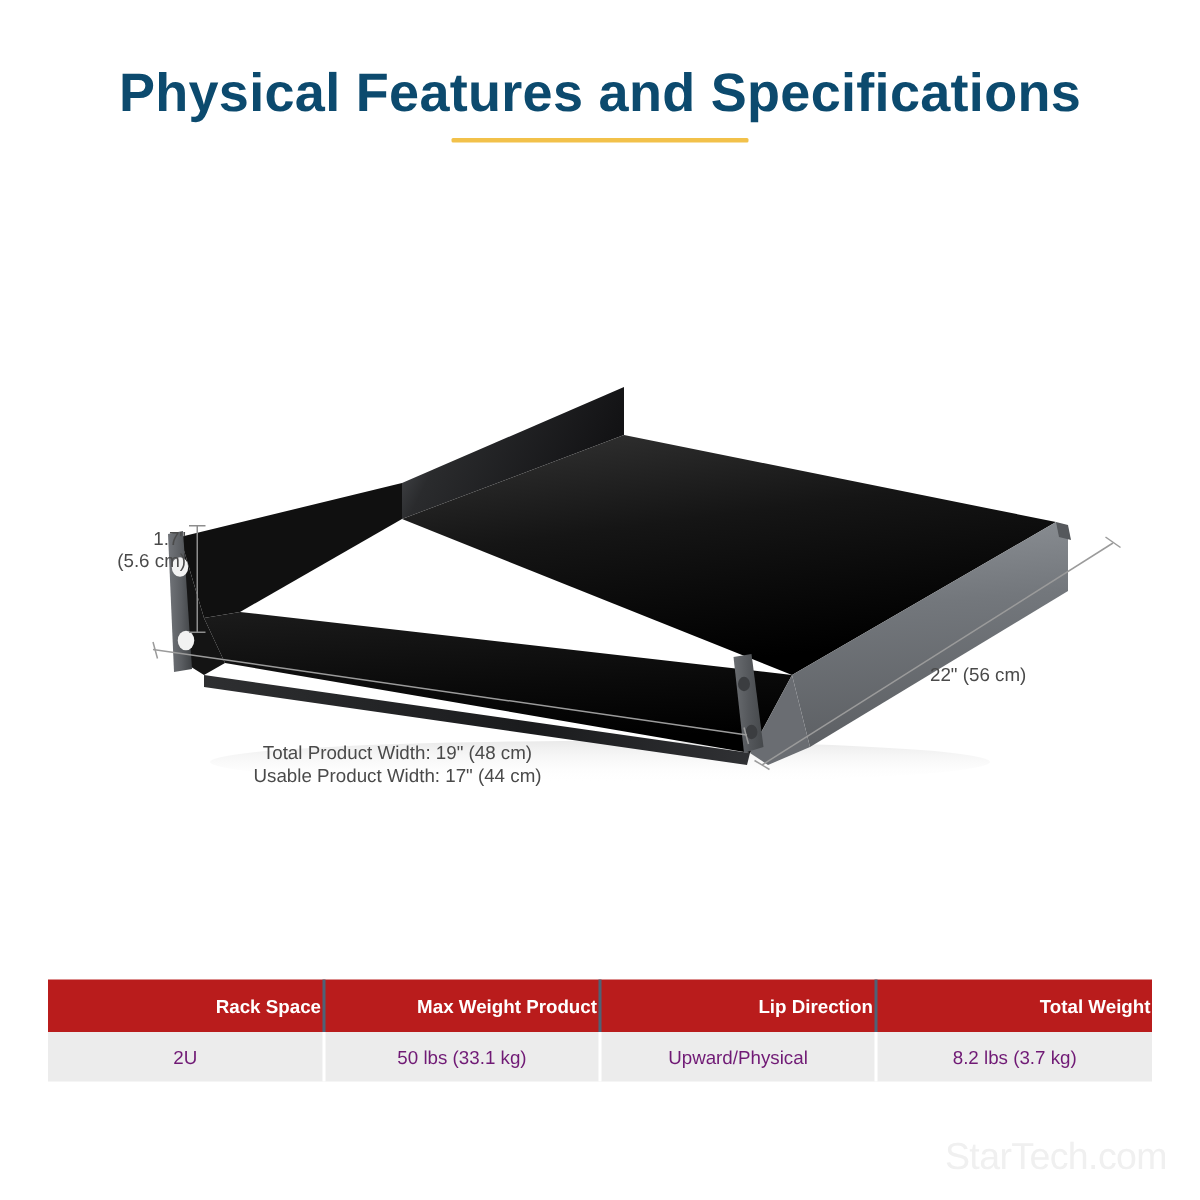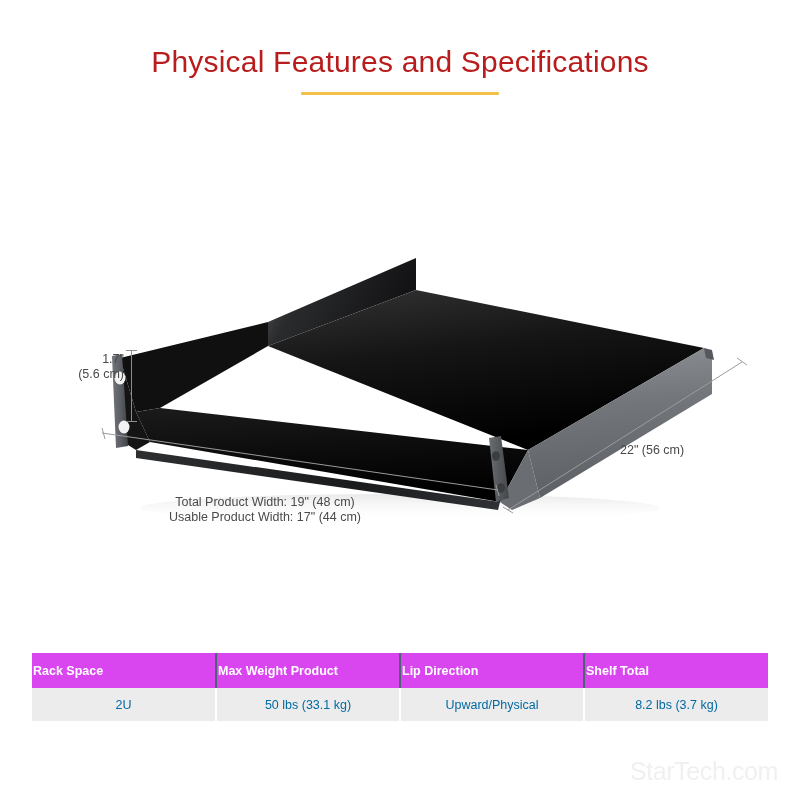--- a/index.html
+++ b/index.html
@@ -17,23 +17,23 @@
 
   
   #title-block {
     position: absolute;
     top: 42px;
     left: 0;
     width: 800px;
     text-align: center;
   }
   #page-title {
-    font-size: 30px;
-    font-weight: 400;
-    color: #b91c1c;
+    font-size: 36px;
+    font-weight: 700;
+    color: #0c4a6e;
     letter-spacing: 0.2px;
     line-height: 40px;
     font-family: "Liberation Sans", sans-serif;
   }
   #title-accent {
     width: 198px;
     height: 3px;
     background: #f2c14a;
     margin: 10px auto 0 auto;
     border-radius: 1px;
@@ -126,33 +126,33 @@
   
   #spec-table {
     position: absolute;
     left: 32px;
     top: 653px;
     width: 736px;
     border-collapse: collapse;
     table-layout: fixed;
   }
   #spec-table th {
-    background: #d946ef;
+    background: #b91c1c;
     color: #ffffff;
     font-size: 12.5px;
     font-weight: bold;
     height: 33px;
-    text-align: left;
+    text-align: right;
     border-right: 2px solid #4e6276;
     font-family: "Liberation Sans", sans-serif;
   }
   #spec-table th:last-child { border-right: none; }
   #spec-table td {
     background: #ececec;
-    color: #0369a1;
+    color: #701a75;
     font-size: 12.5px;
     height: 31px;
     text-align: center;
     border-right: 2px solid #ffffff;
     font-family: "Liberation Sans", sans-serif;
   }
   #spec-table td:last-child { border-right: none; }
 
   
   #watermark {
@@ -278,21 +278,21 @@
 
   <div id="depth-label">22" (56 cm)</div>
 </div>
 
 <table id="spec-table">
   <thead>
     <tr>
       <th>Rack Space</th>
       <th>Max Weight Product</th>
       <th>Lip Direction</th>
-      <th>Shelf Total</th>
+      <th>Total Weight</th>
     </tr>
   </thead>
   <tbody>
     <tr>
       <td>2U</td>
       <td>50 lbs (33.1 kg)</td>
       <td>Upward/Physical</td>
       <td>8.2 lbs (3.7 kg)</td>
     </tr>
   </tbody>

